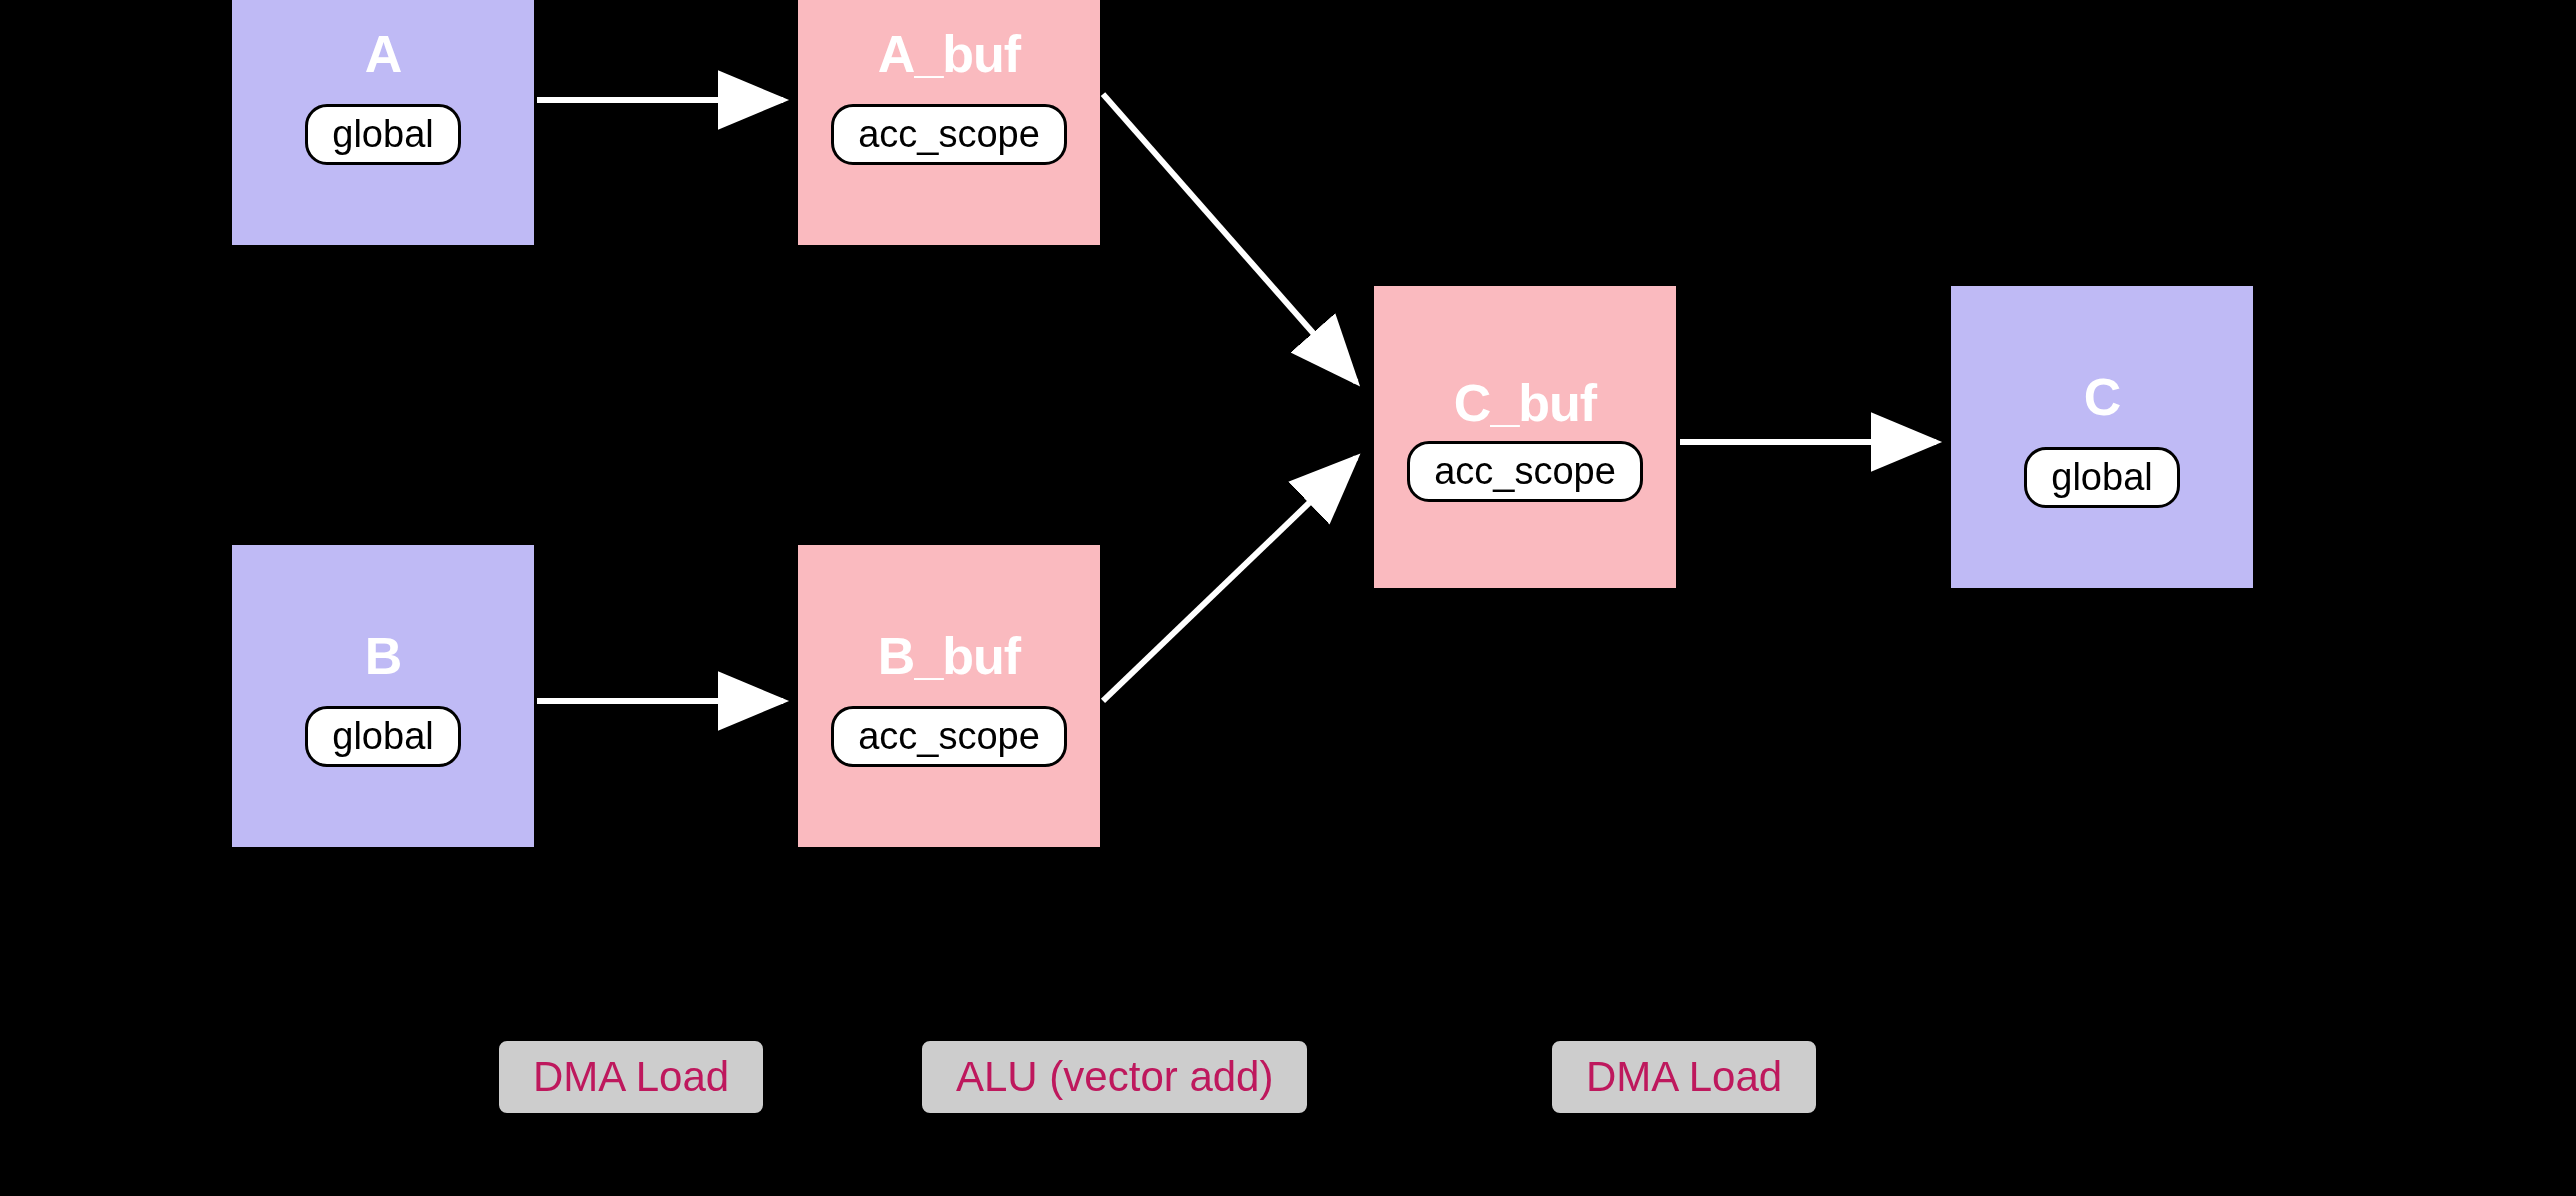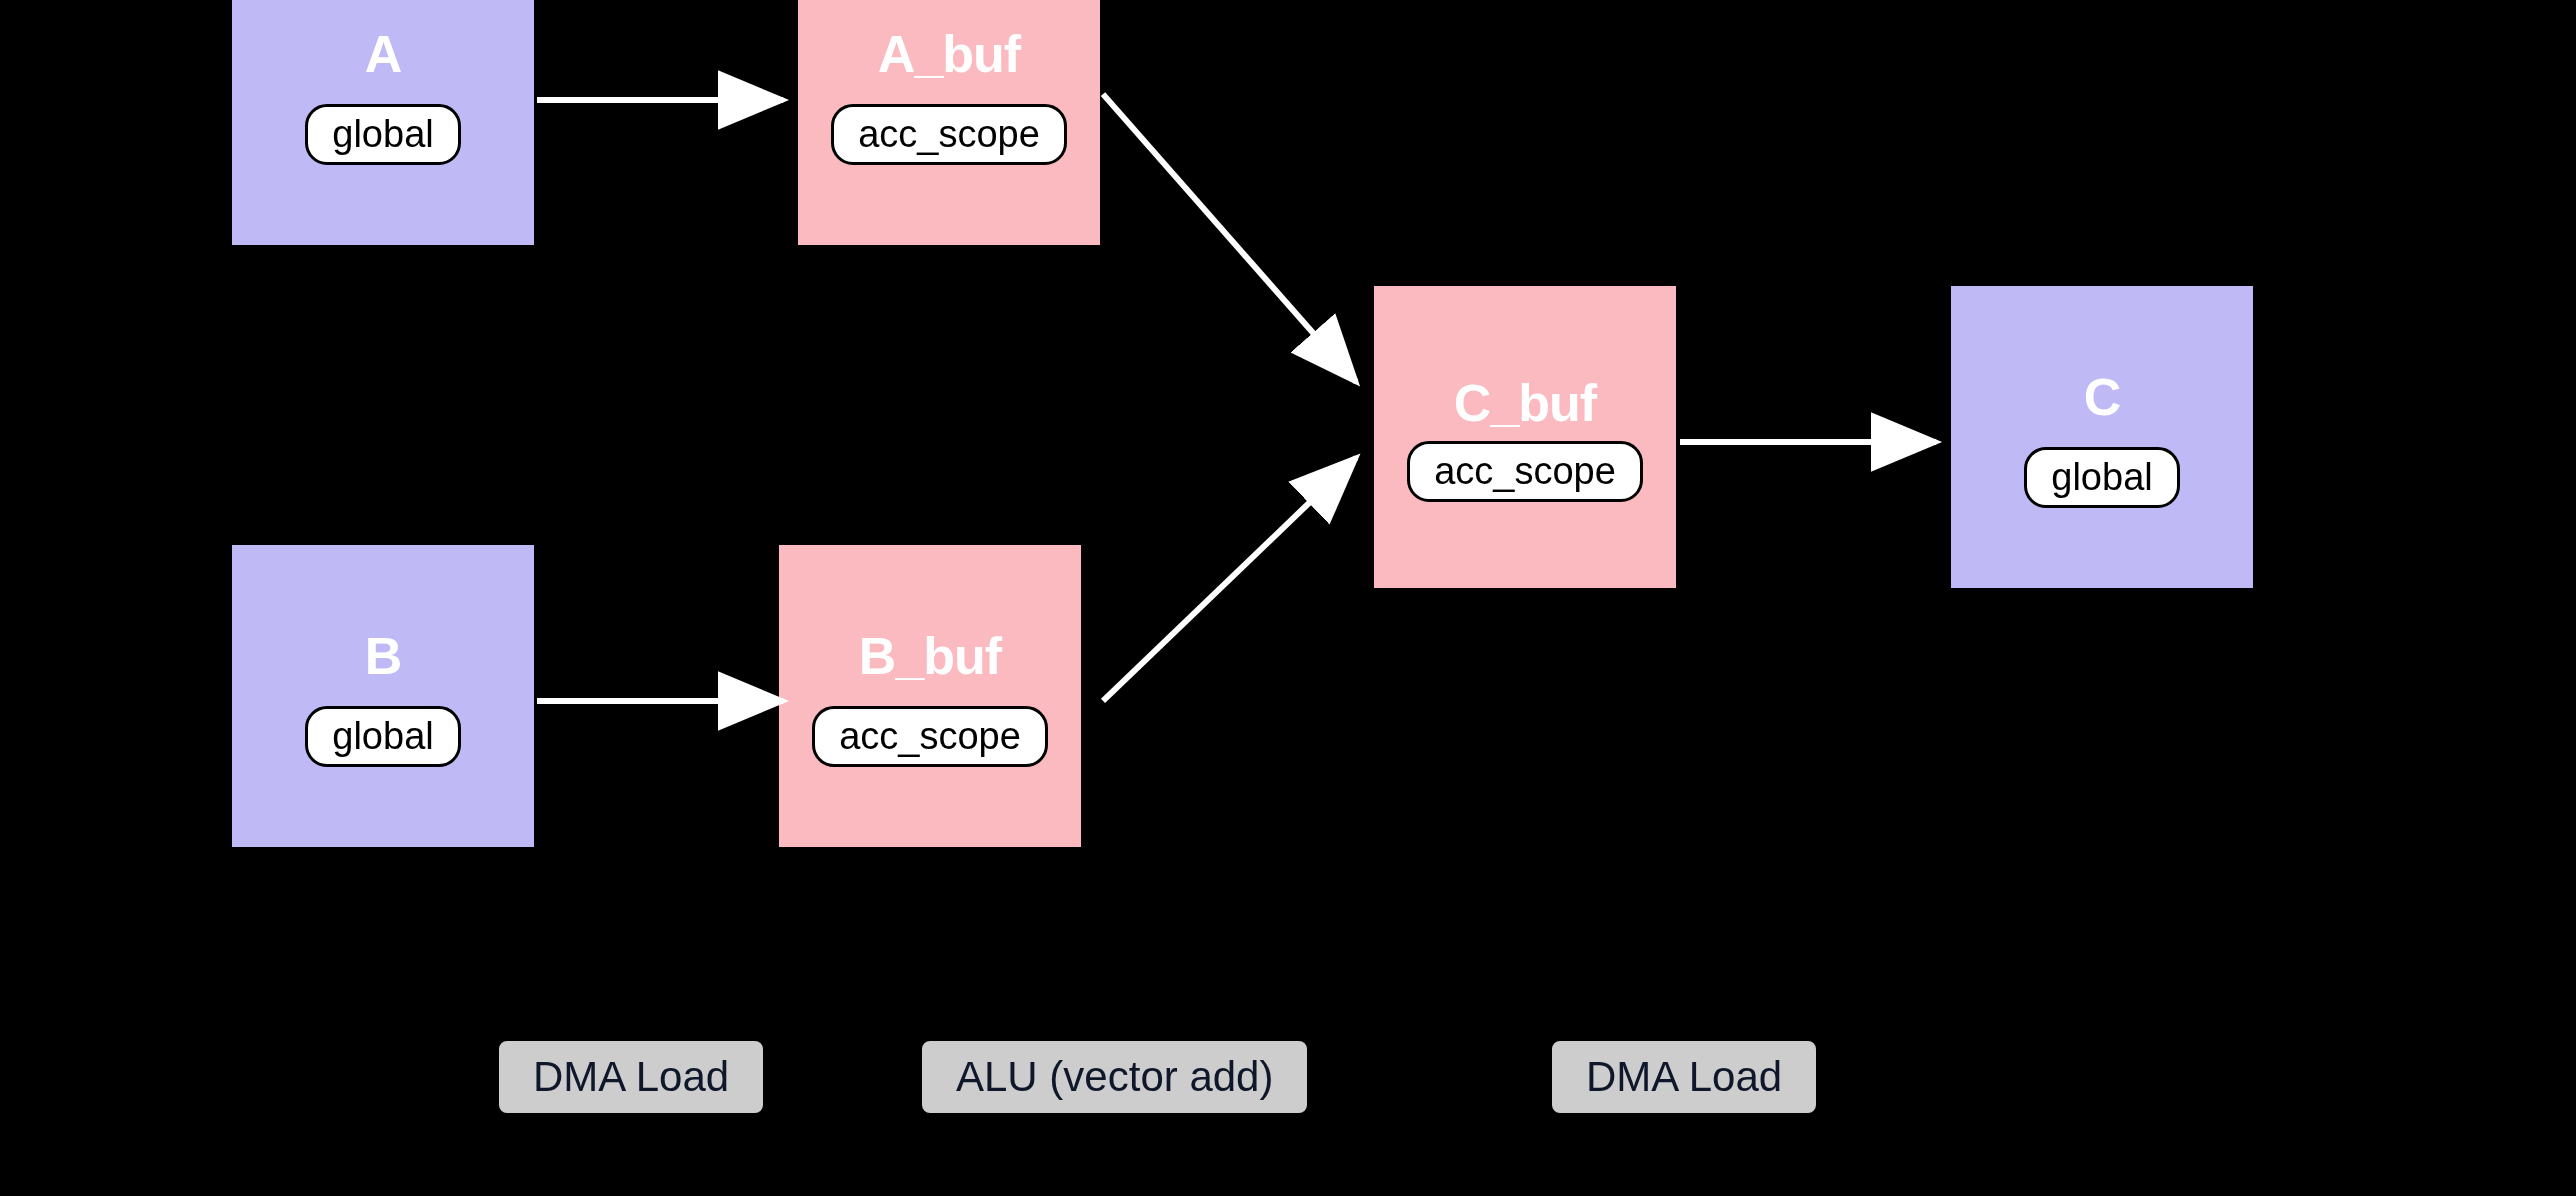--- a/index.html
+++ b/index.html
@@ -54,21 +54,21 @@
       font-weight: 400;
     }
     
     .stage-label {
       position: absolute;
       background: #cdcdcd;
       border: 2px solid #000;
       border-radius: 10px;
       padding: 12px 34px;
       font-size: 42px;
-      color: #0f172a;
+      color: #be185d;
       font-weight: 400;
       text-align: center;
     }
     
     svg.arrow {
       position: absolute;
       overflow: visible;
     }
   </style>
 </head>
@@ -82,21 +82,21 @@
 <div class="buffer-box pink" style="left: 795px; top: -60px;">
   <span class="buffer-name">A_buf</span>
   <span class="scope-pill">acc_scope</span>
 </div>
 
 <div class="buffer-box purple" style="left: 229px; top: 542px;">
   <span class="buffer-name">B</span>
   <span class="scope-pill">global</span>
 </div>
 
-<div class="buffer-box pink" style="left: 776px; top: 542px;">
+<div class="buffer-box pink" style="left: 795px; top: 542px;">
   <span class="buffer-name">B_buf</span>
   <span class="scope-pill">acc_scope</span>
 </div>
 
 <div class="buffer-box pink" style="left: 1371px; top: 283px; gap: 8px;">
   <span class="buffer-name">C_buf</span>
   <span class="scope-pill">acc_scope</span>
 </div>
 
 <div class="buffer-box purple" style="left: 1948px; top: 283px;">

